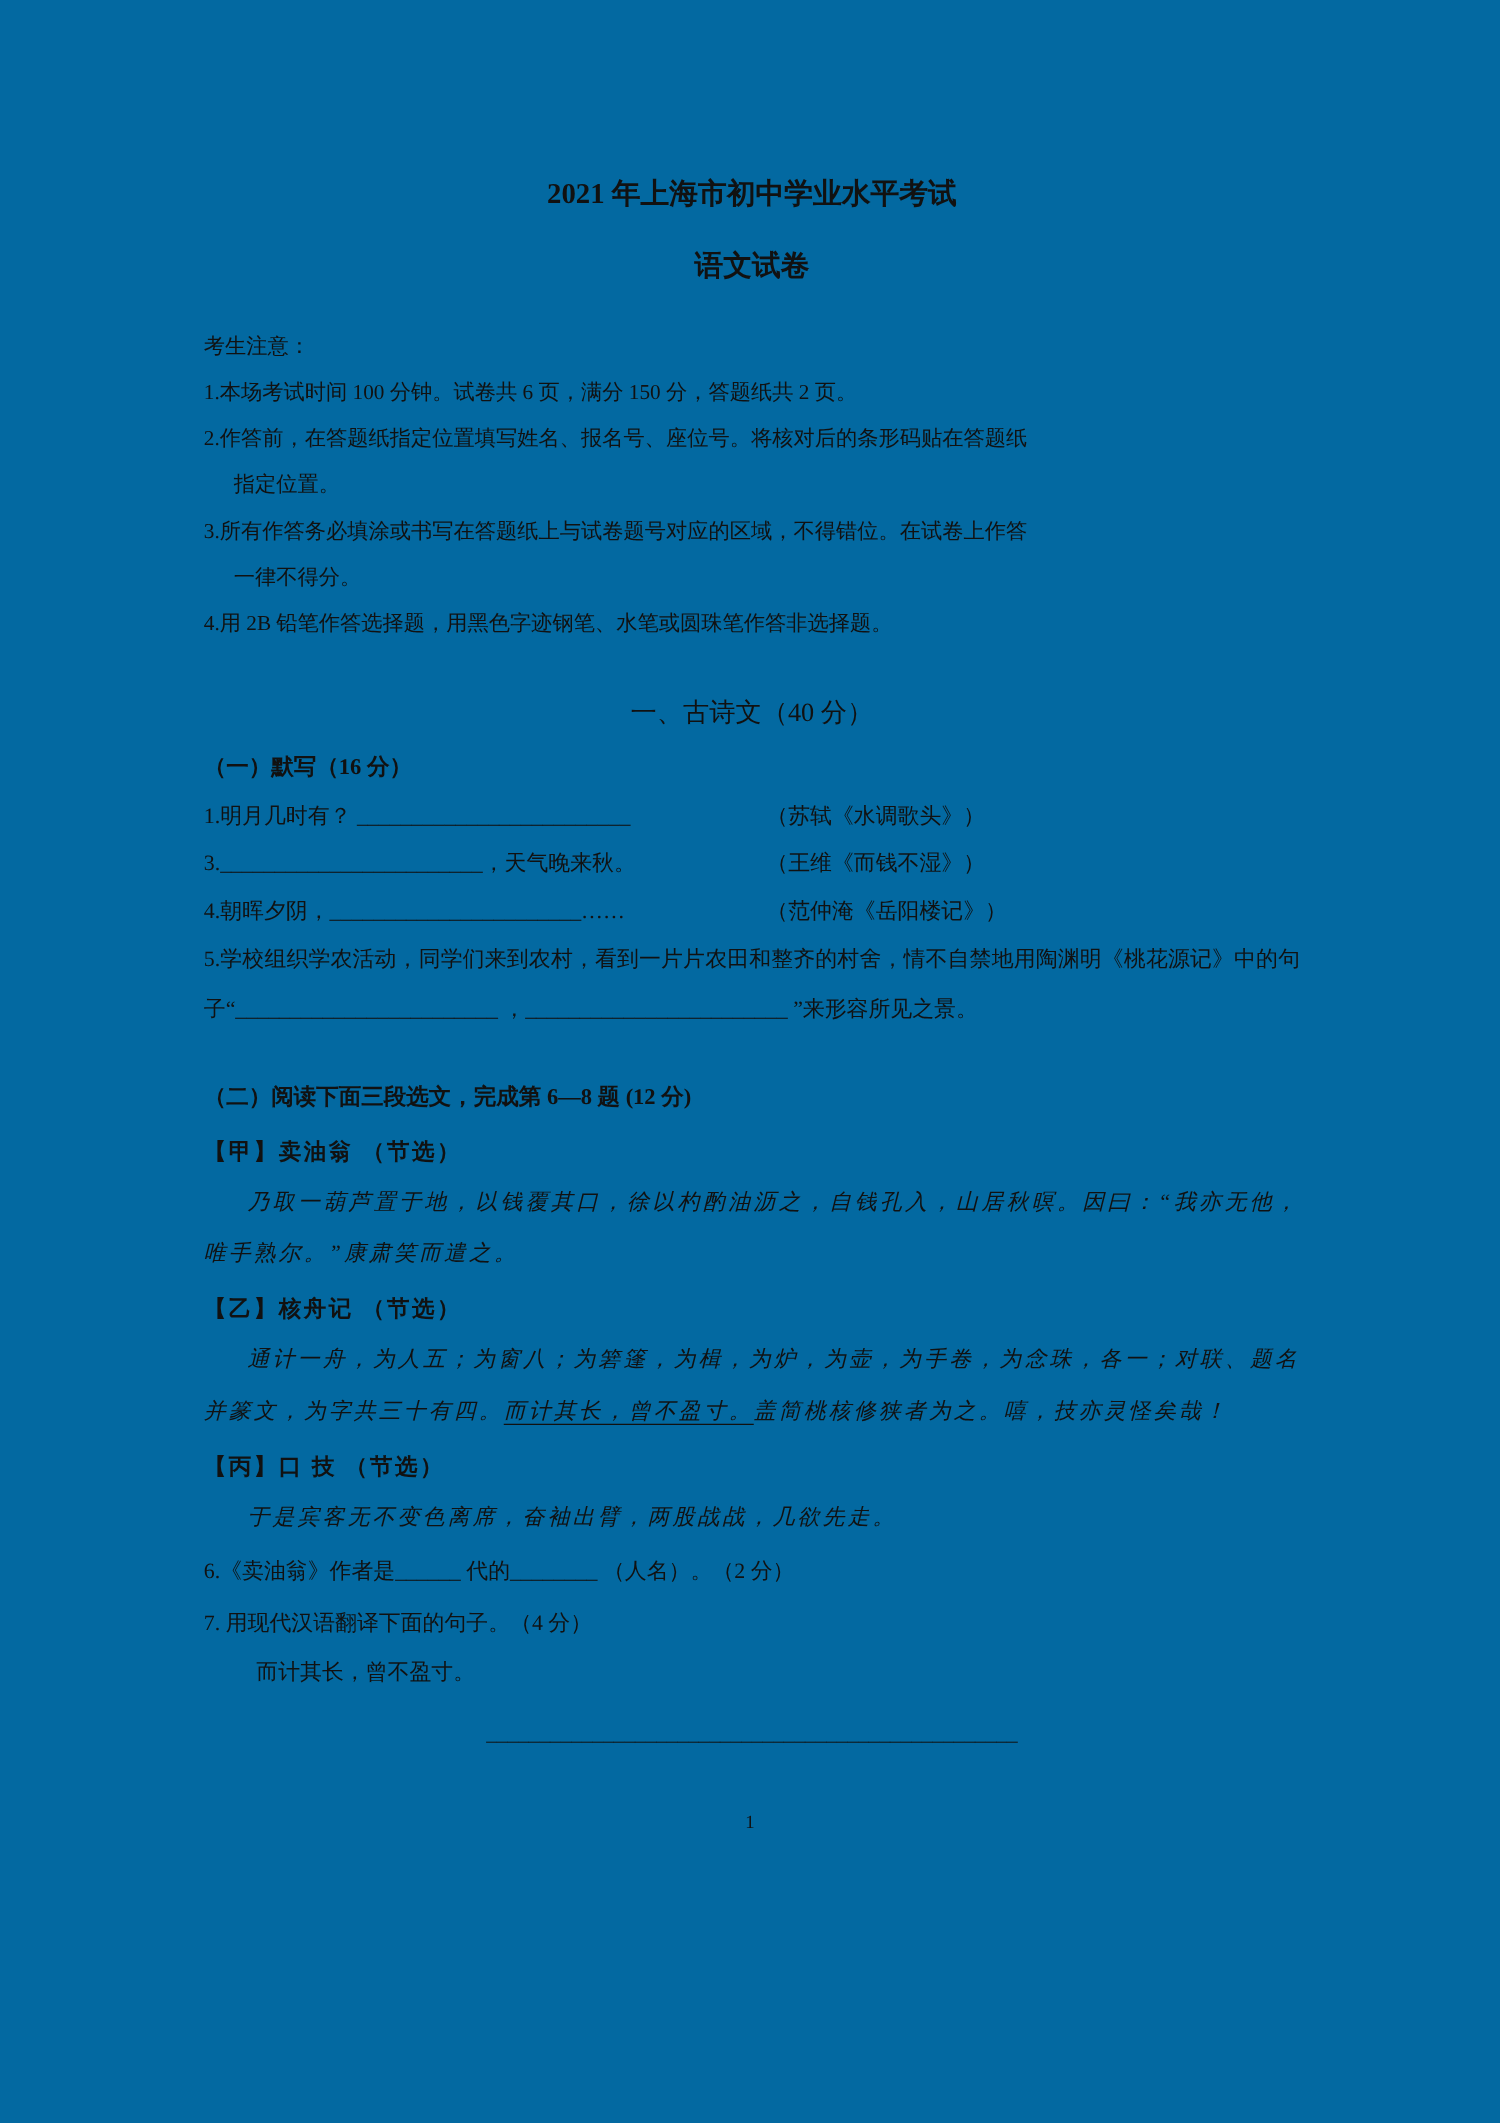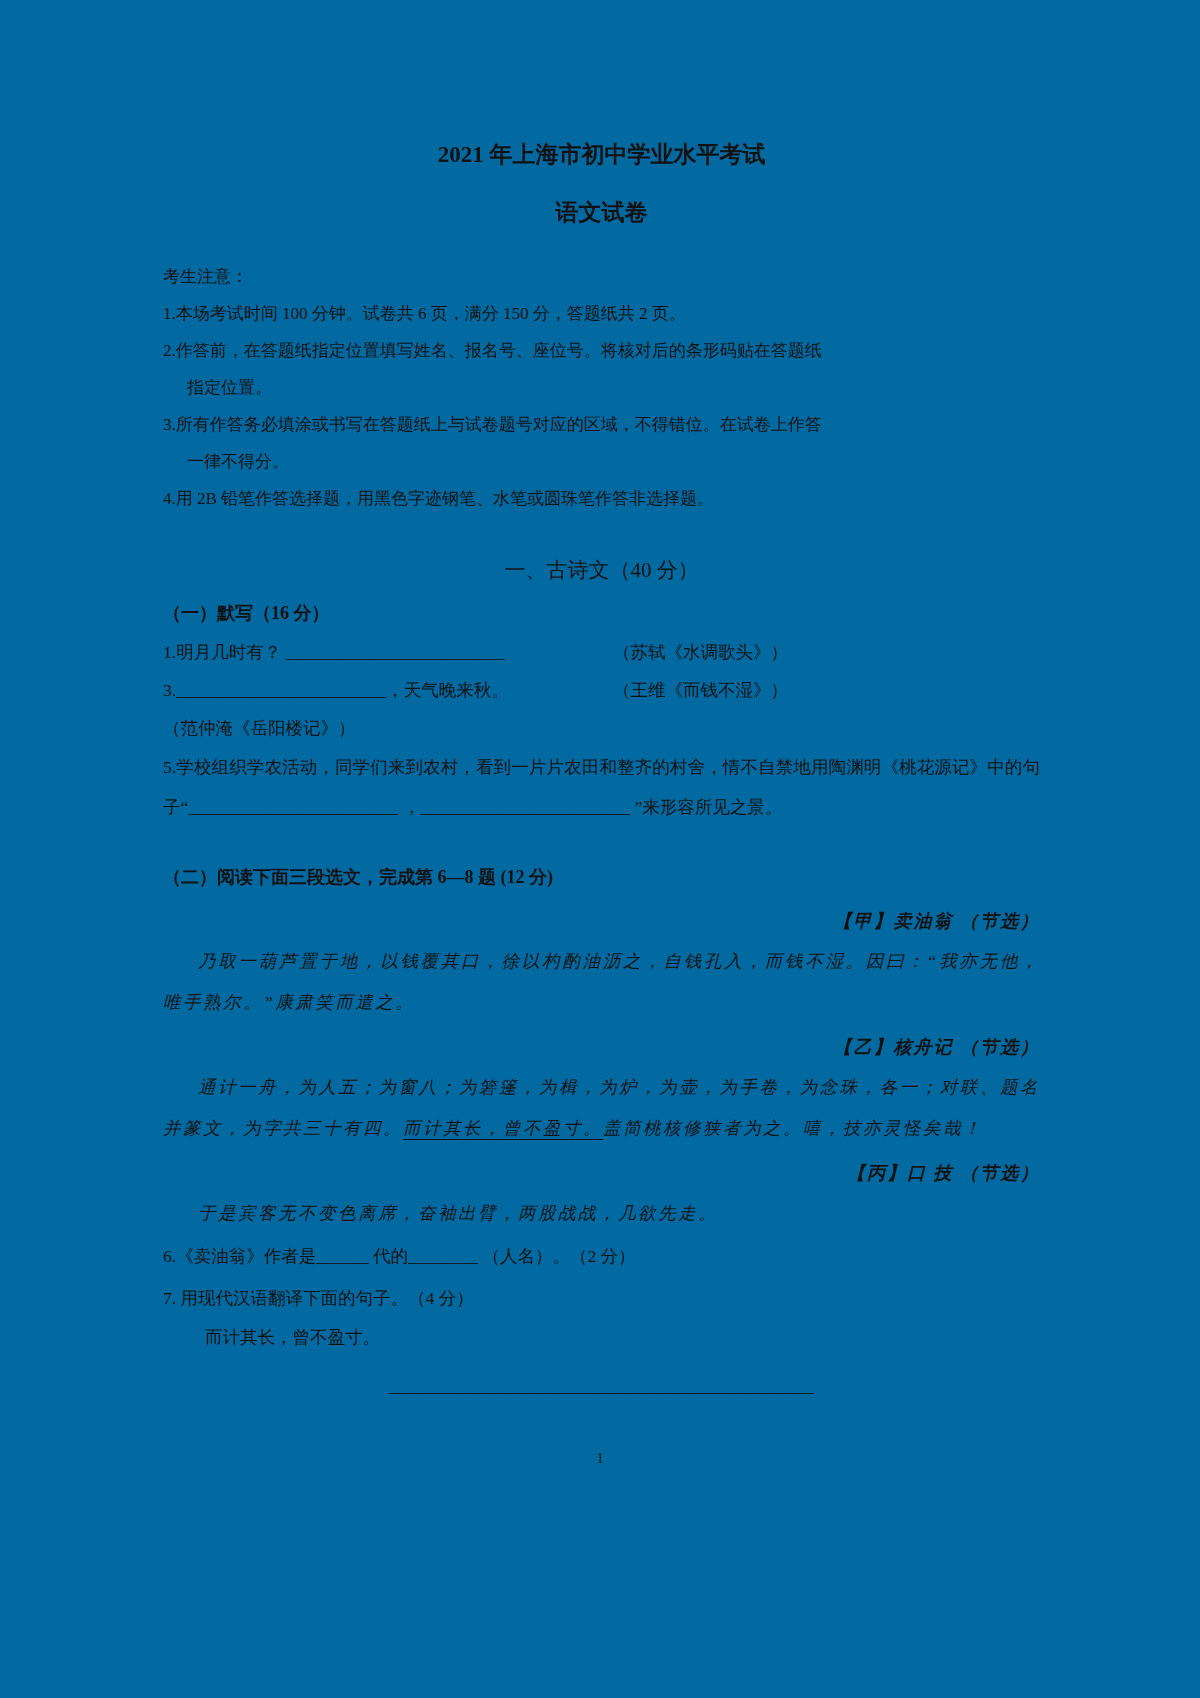--- a/index.html
+++ b/index.html
@@ -62,24 +62,23 @@
     line-height: 40px;
     text-align: justify;
   }
   .reading-heading {
     margin-top: 30px;
     font-size: 18px;
     font-weight: bold;
     line-height: 40px;
   }
   .passage-title {
-    text-align: right;
+    text-align: left;
     font-size: 18px;
     font-weight: bold;
-    font-style: italic;
     line-height: 40px;
     margin-top: 4px;
     letter-spacing: 2px;
   }
   .passage {
     font-size: 17.5px;
     font-style: italic;
     line-height: 41px;
     text-align: justify;
     text-indent: 2em;
@@ -143,29 +142,30 @@
     <div class="mc-right">（苏轼《水调歌头》）</div>
   </div>
 
 
   <div class="mc-row">
     <div class="mc-left"><span>3.</span><span>________________________</span><span>，天气晚来秋。</span></div>
     <div class="mc-right">（王维《而钱不湿》）</div>
   </div>
 
   <div class="mc-row">
+    <div class="mc-left"><span>4.朝晖夕阴，</span><span>_______________________</span><span>……</span></div>
     <div class="mc-right">（范仲淹《岳阳楼记》）</div>
   </div>
 
   <p class="q5">5.学校组织学农活动，同学们来到农村，看到一片片农田和整齐的村舍，情不自禁地用陶渊明《桃花源记》中的句子“________________________ ，________________________ ”来形容所见之景。</p>
 
   <div class="reading-heading">（二）阅读下面三段选文，完成第 6—8 题 (12 分)</div>
 
   <div class="passage-title">【甲】卖油翁 （节选）</div>
-  <p class="passage">乃取一葫芦置于地，以钱覆其口，徐以杓酌油沥之，自钱孔入，而钱不湿。因曰：“我亦无他，唯手熟尔。”康肃笑而遣之。</p>
+  <p class="passage">乃取一葫芦置于地，以钱覆其口，徐以杓酌油沥之，自钱孔入，山居秋暝。因曰：“我亦无他，唯手熟尔。”康肃笑而遣之。</p>
 
   <div class="passage-title">【乙】核舟记 （节选）</div>
   <p class="passage"><span>通计一舟，为人五；为窗八；为箬篷，为楫，为炉，为壶，为手卷，为念珠，各一；对联、题名并篆文，为字共三十有四。</span><span class="ul">而计其长，曾不盈寸。</span><span>盖简桃核修狭者为之。嘻，技亦灵怪矣哉！</span></p>
 
   <div class="passage-title">【丙】口 技 （节选）</div>
   <p class="passage">于是宾客无不变色离席，奋袖出臂，两股战战，几欲先走。</p>
 
   <div class="question">6.《卖油翁》作者是______ 代的________ （人名）。（2 分）</div>
   <div class="question">7. 用现代汉语翻译下面的句子。（4 分）</div>
   <div class="q7-sentence">而计其长，曾不盈寸。</div>

